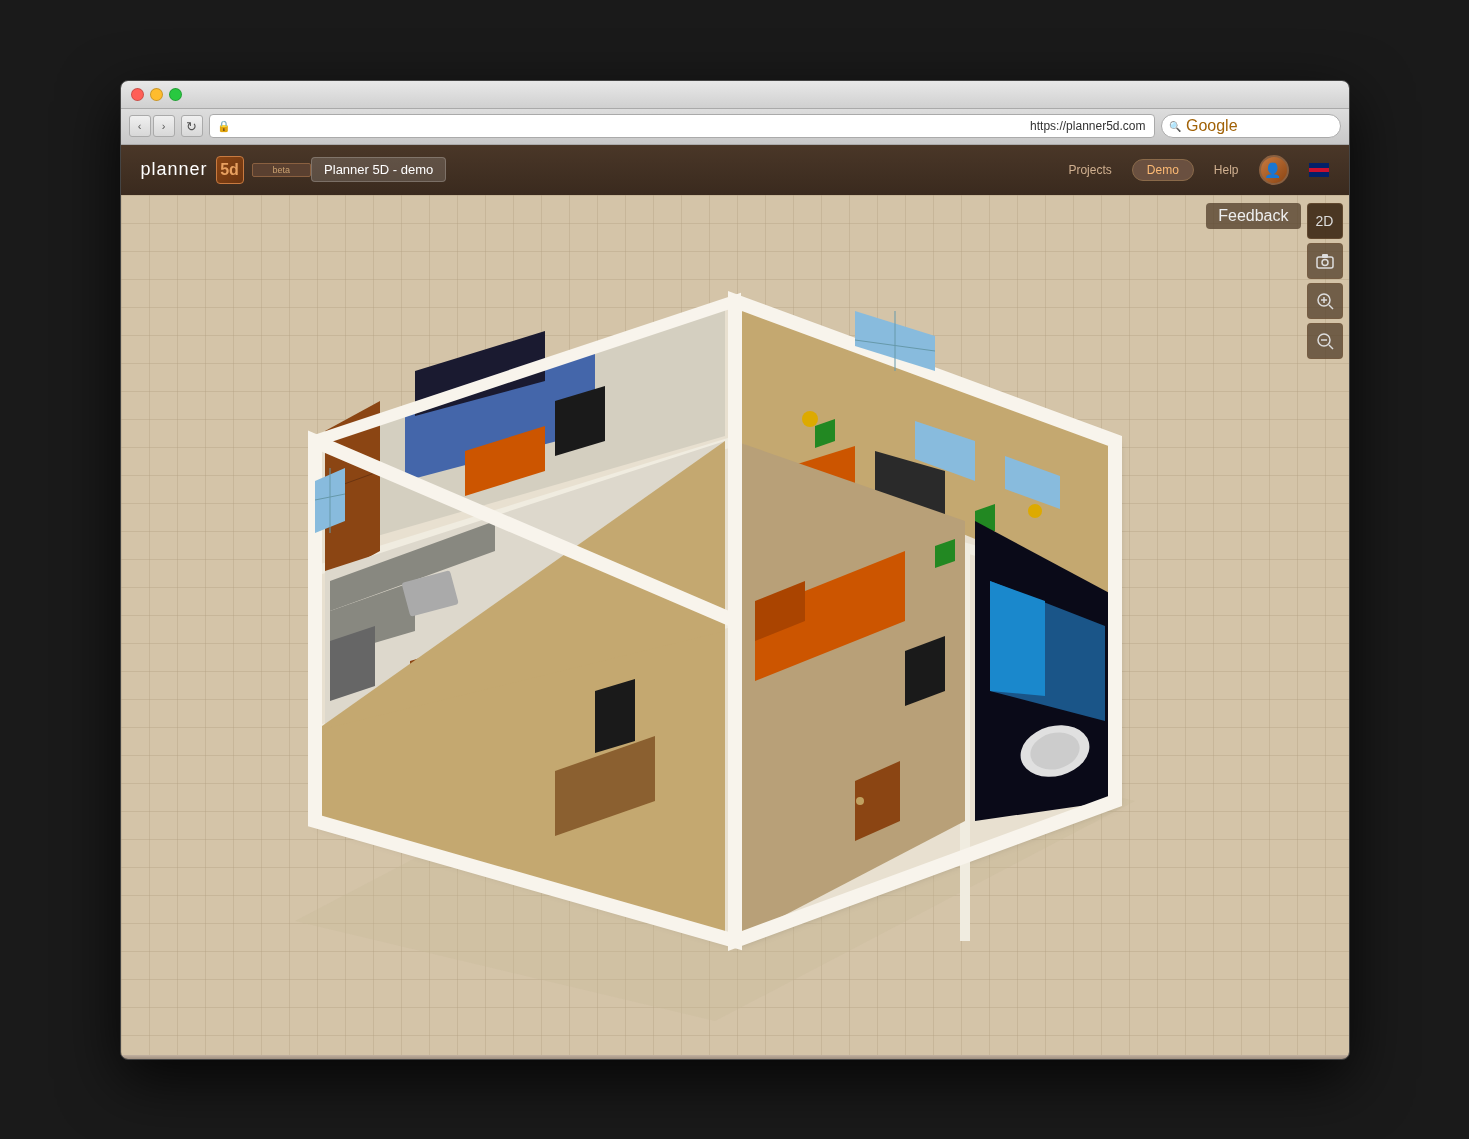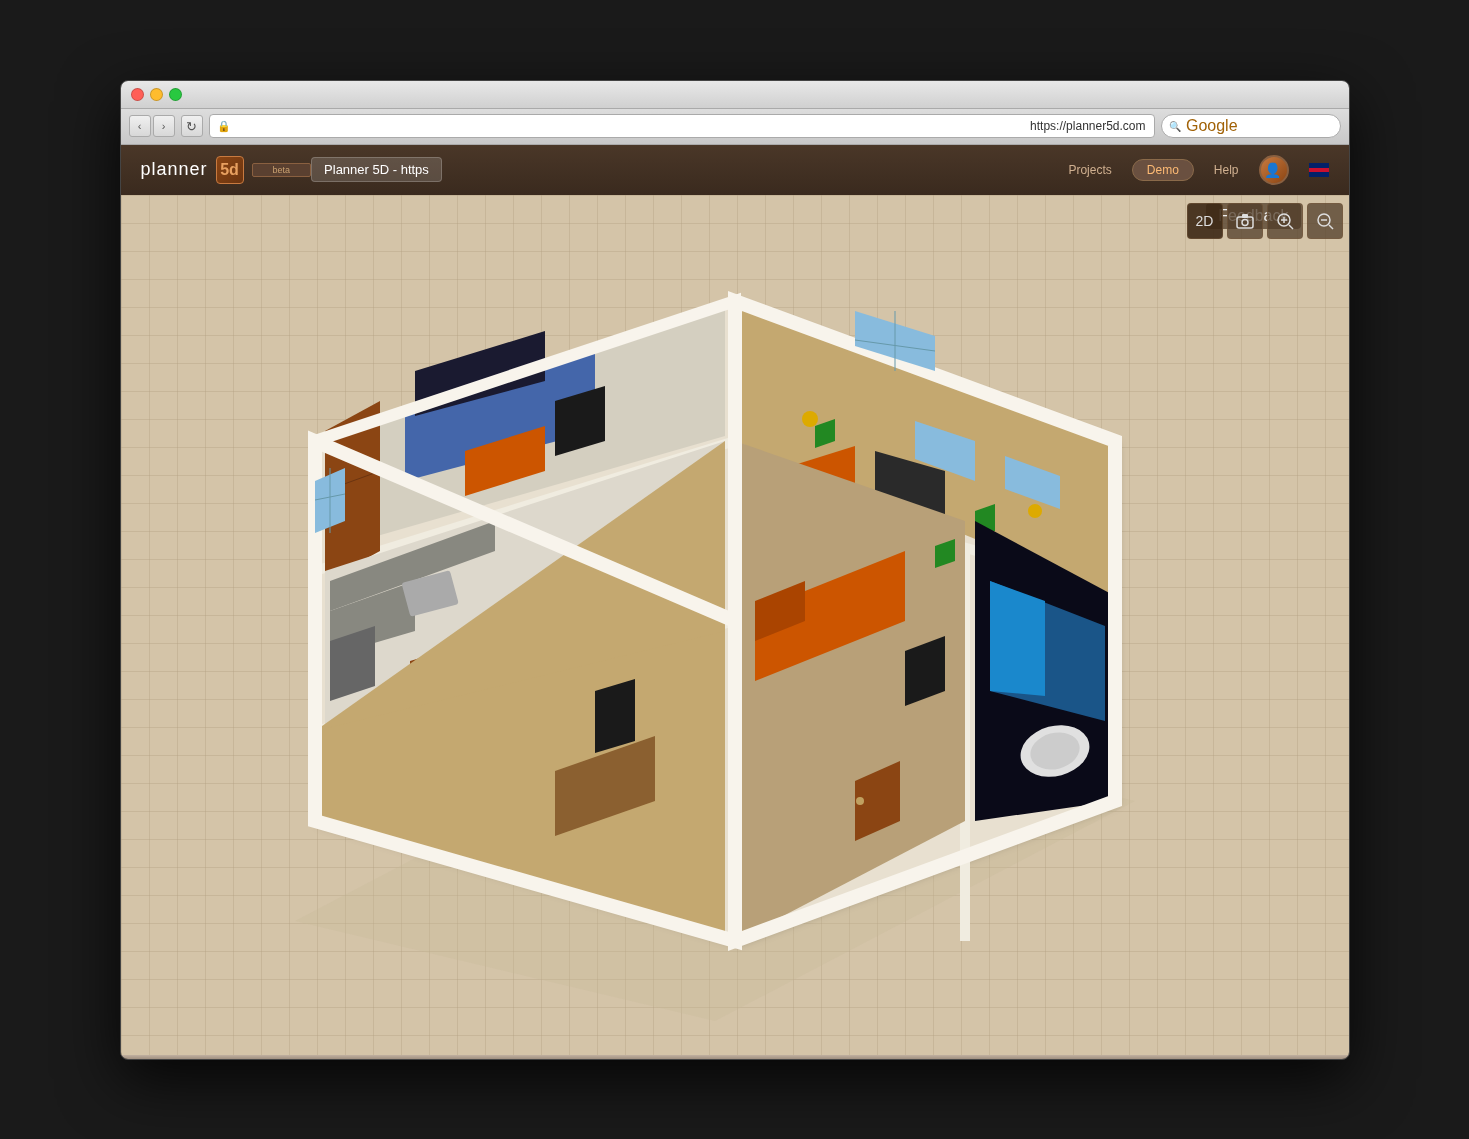--- a/index.html
+++ b/index.html
@@ -281,21 +281,21 @@
       cursor: pointer;
       z-index: 10;
     }
 
     
     .right-toolbar {
       position: absolute;
       top: 8px;
       right: 6px;
       display: flex;
-      flex-direction: row;
+      flex-direction: column;
       gap: 4px;
       z-index: 10;
     }
 
     .toolbar-btn {
       width: 36px;
       height: 36px;
       background: rgba(80,60,40,0.75);
       border: 1px solid rgba(120,90,60,0.5);
       border-radius: 4px;
@@ -361,21 +361,21 @@
       <span class="search-text">Google</span>
     </div>
   </div>
 
   <div class="app-header">
     <div class="logo-area">
       <span class="logo-text">planner</span>
       <div class="logo-box">5d</div>
       <span class="beta-tag">beta</span>
     </div>
-    <div class="project-name-bar">Planner 5D - https</div>
+    <div class="project-name-bar">Planner 5D - demo</div>
     <div class="header-spacer"></div>
     <div class="header-nav">
       <span class="nav-link">Projects</span>
       <span class="nav-link active">Demo</span>
       <span class="nav-link">Help</span>
       <div class="user-avatar">👤</div>
       <div class="flag-icon"></div>
     </div>
   </div>
 

